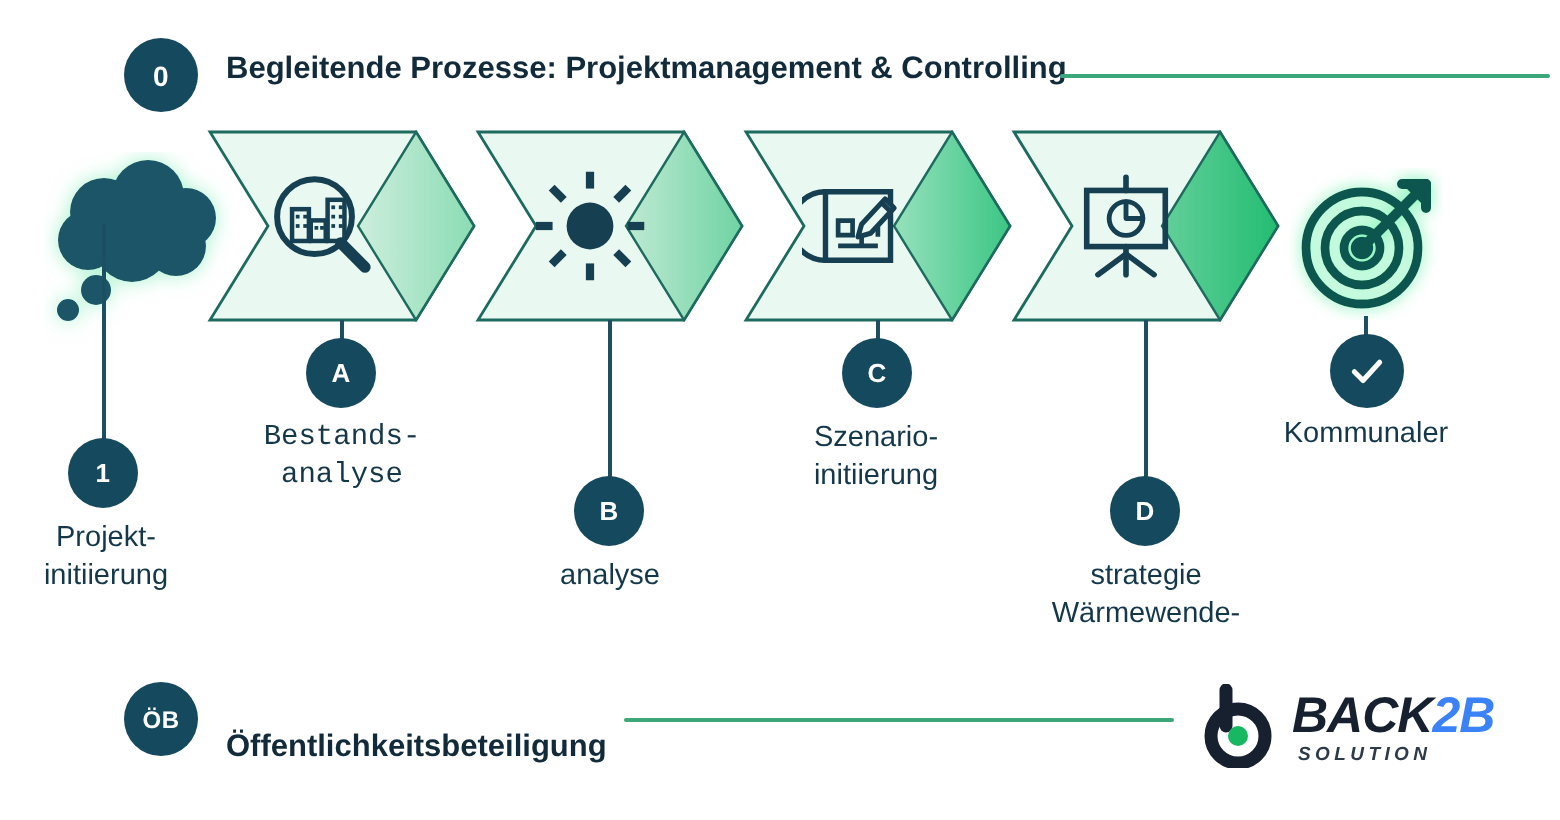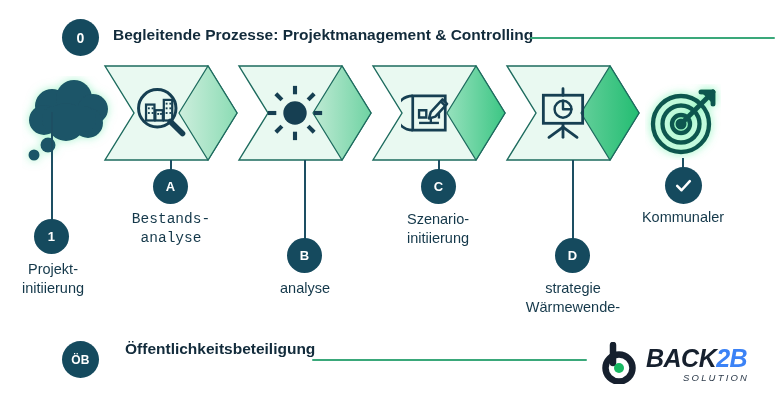--- a/index.html
+++ b/index.html
@@ -63,23 +63,22 @@
   .logo{position:absolute;left:600px;top:340px;width:172px;height:48px;}
   .logo .mark{position:absolute;left:0;top:2px;width:42px;height:42px;}
   .logo .wordmark{
     position:absolute;left:46px;top:6px;
     font-size:25px;font-weight:800;font-style:italic;letter-spacing:-.5px;
     color:#16202e;line-height:1;
   }
   .logo .wordmark .g{color:#3b82f6;}
   .logo .sub{
     position:absolute;left:49px;top:32px;
-    font-size:9.5px;font-weight:400;font-style:italic;letter-spacing:2.2px;
+    font-size:9.5px;font-weight:700;font-style:italic;letter-spacing:2.2px;
     color:#2c3a4a;
-    margin-left:34px;
   }
 </style>
 </head>
 <body>
 
 <div class="stage">
 
   <div class="badge b0">0</div>
   <div class="banner-title" style="left:113px;top:26px;">Begleitende Prozesse: Projektmanagement &amp; Controlling</div>
   <div class="banner-rule" style="left:530px;top:37px;width:245px;"></div>
@@ -287,21 +286,21 @@
   <div class="badge step" style="left:665px;top:167px;width:37px;height:37px;">
     <svg viewBox="0 0 24 24" width="19" height="19">
       <path d="M4 12.5 L9.5 18 L20 6.5" fill="none" stroke="#ffffff" stroke-width="3.2" stroke-linecap="round" stroke-linejoin="round"></path>
     </svg>
   </div>
   <div class="steplabel" style="left:608px;top:208px;">
     <div>Kommunaler</div>
   </div>
 
   <div class="badge bob">ÖB</div>
-  <div class="banner-title" style="left:113px;top:340px;margin-left:12px;">Öffentlichkeitsbeteiligung</div>
+  <div class="banner-title" style="left:113px;top:365px;">Öffentlichkeitsbeteiligung</div>
   <div class="banner-rule" style="left:312px;top:359px;width:275px;"></div>
 
   <div class="logo">
     <div class="mark">
       <svg viewBox="0 0 42 42" width="42" height="42">
         <path d="M13 3 L13 21" stroke="#16202e" stroke-width="6.5" stroke-linecap="round" fill="none"></path>
         <circle cx="19" cy="26" r="13.5" fill="none" stroke="#16202e" stroke-width="6.5"></circle>
         <circle cx="19" cy="26" r="5" fill="#18b862"></circle>
       </svg>
     </div>

